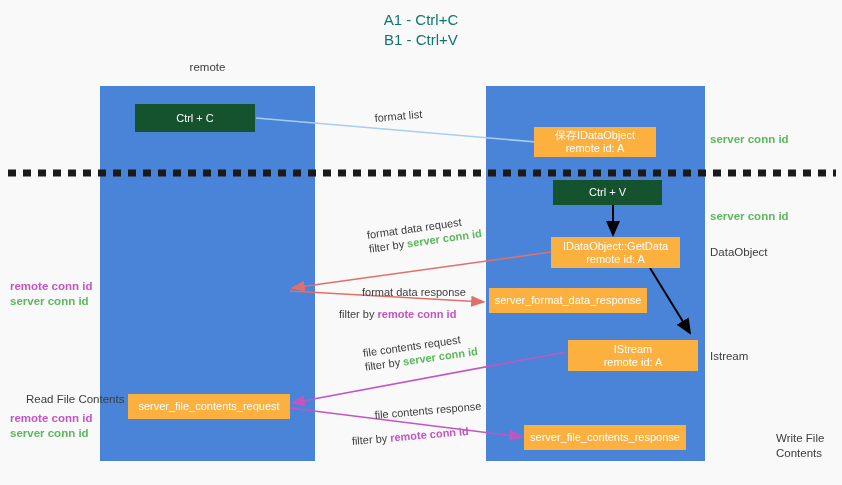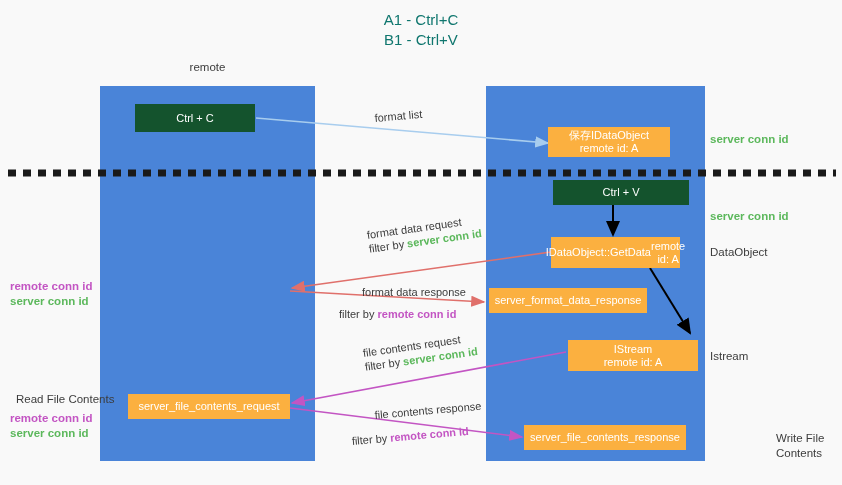--- a/index.html
+++ b/index.html
@@ -97,30 +97,30 @@
 
     <line x1="566" y1="352" x2="292" y2="403" stroke="#c355c3" stroke-width="1.6" marker-end="url(#ah-mag)"></line>
 
     <line x1="290" y1="408" x2="522" y2="437" stroke="#c355c3" stroke-width="1.6" marker-end="url(#ah-mag)"></line>
   </svg>
 
   <div class="node green" style="left:135px;top:104px;width:120px;height:28px;">
     <span>Ctrl + C</span>
   </div>
 
-  <div class="node orange" style="left:548px;top:127px;width:122px;height:30px;flex-direction:column;">
+  <div class="node orange" style="left:534px;top:127px;width:122px;height:30px;flex-direction:column;">
     <span>保存IDataObject</span>
     <span>remote id: A</span>
   </div>
 
-  <div class="node green" style="left:553px;top:180px;width:136px;height:25px;">
+  <div class="node green" style="left:553px;top:180px;width:109px;height:25px;">
     <span>Ctrl + V</span>
   </div>
 
-  <div class="node orange" style="left:551px;top:237px;width:129px;height:31px;flex-direction:row;">
+  <div class="node orange" style="left:551px;top:237px;width:129px;height:31px;flex-direction:column;">
     <span>IDataObject::GetData</span>
     <span>remote id: A</span>
   </div>
 
 
   <div class="node orange" style="left:489px;top:288px;width:158px;height:25px;">
     <span>server_format_data_response</span>
   </div>
 
   <div class="node orange" style="left:568px;top:340px;width:130px;height:31px;flex-direction:column;">
@@ -166,17 +166,17 @@
 
   <div class="ann plain" style="left:710px;top:245px;">DataObject</div>
 
   <div class="ann plain" style="left:710px;top:349px;">Istream</div>
 
   <div class="ann plain" style="left:734px;top:431px;margin-left:42px;">Write File Contents</div>
 
   <div class="ann purple" style="left:10px;top:279px;width:84px;text-align:left;">remote conn id</div>
   <div class="ann green" style="left:10px;top:294px;width:84px;text-align:left;">server conn id</div>
 
-  <div class="ann plain" style="left:16px;top:392px;">Read File Contents</div>
+  <div class="ann plain" style="left:26px;top:392px;">Read File Contents</div>
   <div class="ann purple" style="left:10px;top:411px;">remote conn id</div>
   <div class="ann green" style="left:10px;top:426px;">server conn id</div>
 
 </div>
 
 </body></html>

